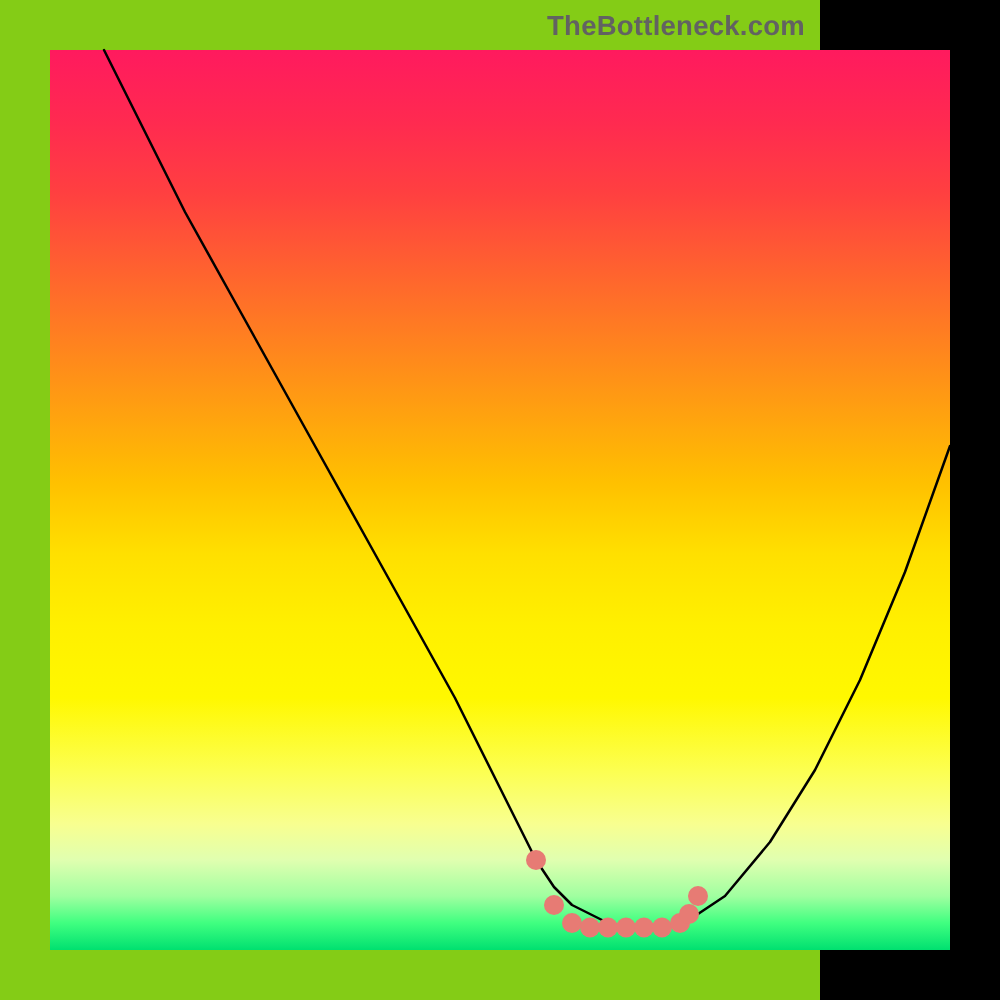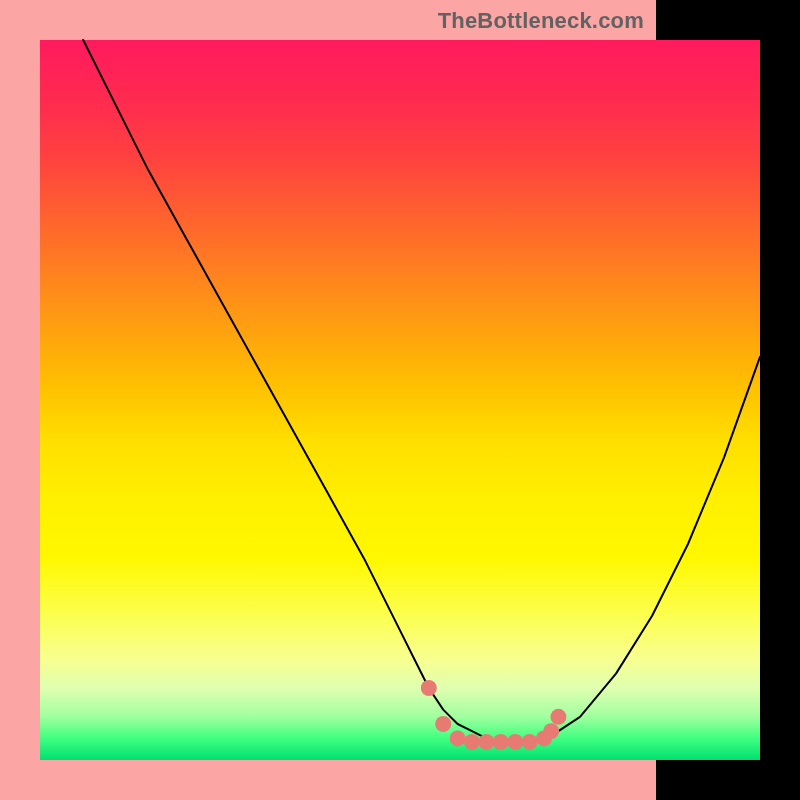--- a/index.html
+++ b/index.html
@@ -1,21 +1,21 @@
 <!DOCTYPE html>
 <html><head>
 <meta charset="utf-8">
 <style>
   * { margin: 0; padding: 0; box-sizing: border-box; }
   html, body { width: 800px; height: 800px; overflow: hidden; background: #000; }
   .container {
     width: 656px;
     height: 800px;
     position: relative;
-    background: #fca5a5;
+    background: #84cc16;
   }
   .plot-area {
     position: absolute;
     left: 40px;
     top: 40px;
     width: 720px;
     height: 720px;
     background: linear-gradient(to bottom,
       #ff1a5e 0%,
       #ff2a50 8%,

